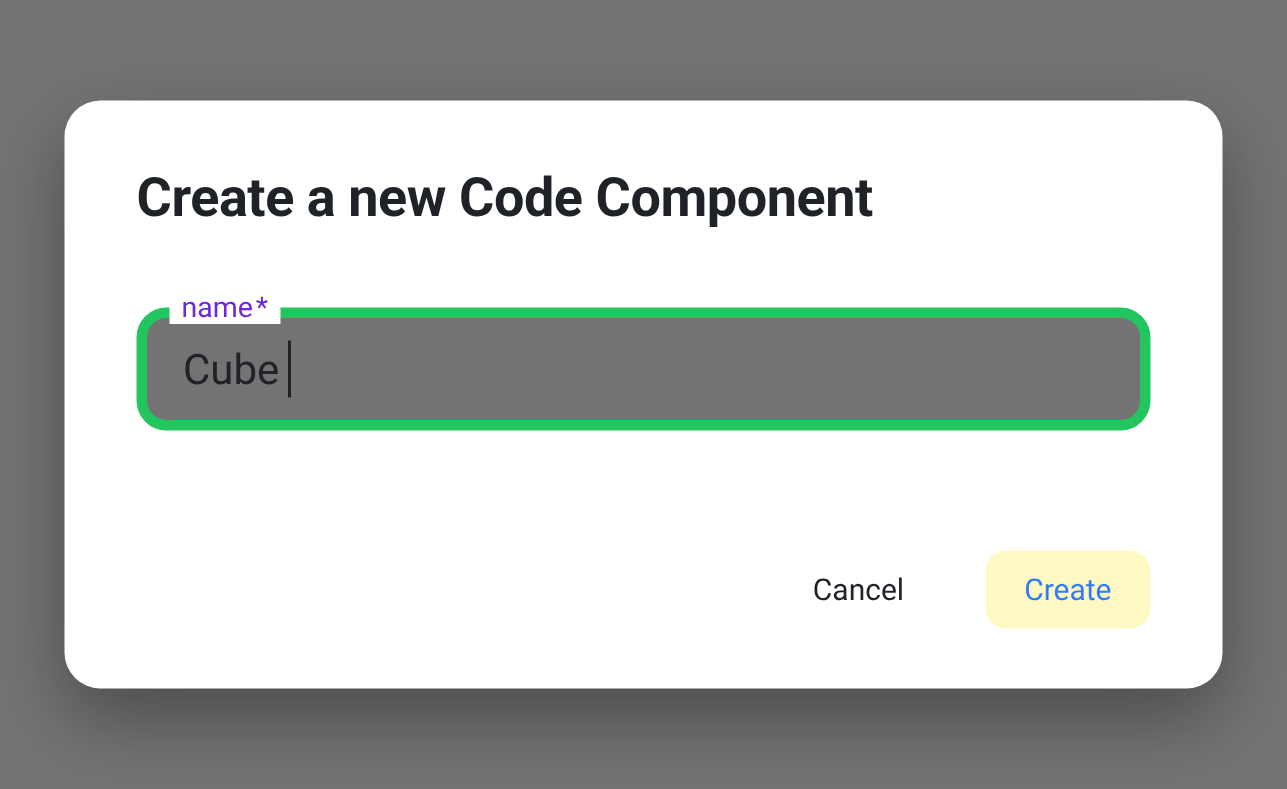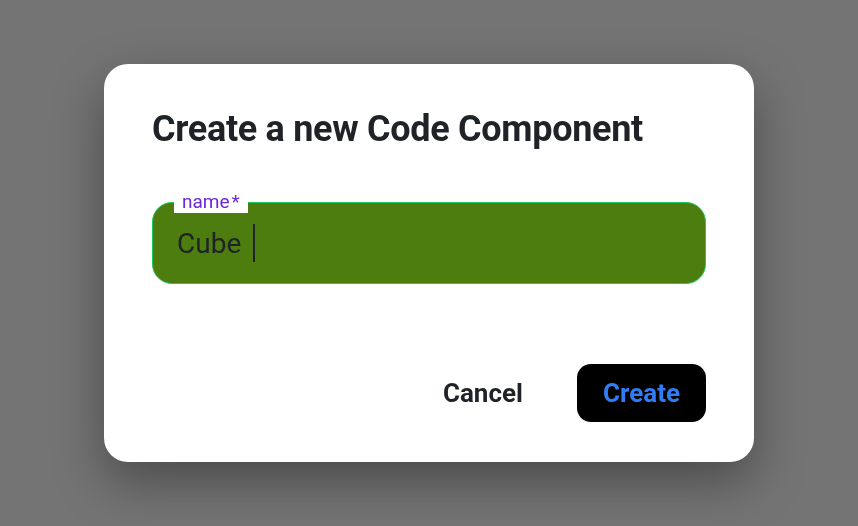--- a/index.html
+++ b/index.html
@@ -13,21 +13,21 @@
       height: 526px;
       background: #747474;
       font-family: -apple-system, BlinkMacSystemFont, "Segoe UI", Roboto, Helvetica, Arial, sans-serif;
       display: flex;
       align-items: center;
       justify-content: center;
       overflow: hidden;
     }
     
     .modal {
-      width: 650px;
+      width: 772px;
       background: #ffffff;
       border-radius: 24px;
       padding: 44px 48px 40px 48px;
       box-shadow: 0 20px 50px rgba(0,0,0,0.35);
       position: relative;
     }
     
     .modal-title {
       font-size: 36px;
       font-weight: 700;
@@ -52,64 +52,64 @@
       font-weight: 400;
     }
     
     .field-label .asterisk {
       margin-left: 2px;
     }
     
     .text-input {
       width: 100%;
       height: 82px;
-      border: 1px solid #22c55e;
+      border: 7px solid #22c55e;
       border-radius: 20px;
       padding: 0 24px;
       font-size: 28px;
       color: #1f2328;
       outline: none;
       font-family: inherit;
-      background: #4d7c0f;
+      background: #737373;
     }
     
     .caret {
       position: absolute;
       left: 101px;
       top: 22px;
       width: 2px;
       height: 38px;
       background: #1f2328;
       pointer-events: none;
     }
     
     .button-row {
       display: flex;
       justify-content: flex-end;
       align-items: center;
       gap: 28px;
     }
     
     .btn {
-      font-size: 26px;
-      font-weight: 700;
+      font-size: 20px;
+      font-weight: 400;
       border: none;
       cursor: pointer;
       font-family: inherit;
       padding: 14px 26px;
       border-radius: 14px;
     }
     
     .btn-cancel {
       background: transparent;
       color: #1f2328;
     }
     
     .btn-create {
-      background: #000000;
+      background: #fef9c3;
       color: #2f7cf6;
     }
   </style>
 </head>
 <body>
 
 <div class="modal">
   <h1 class="modal-title">Create a new Code Component</h1>
 
   <div class="field-wrapper">

